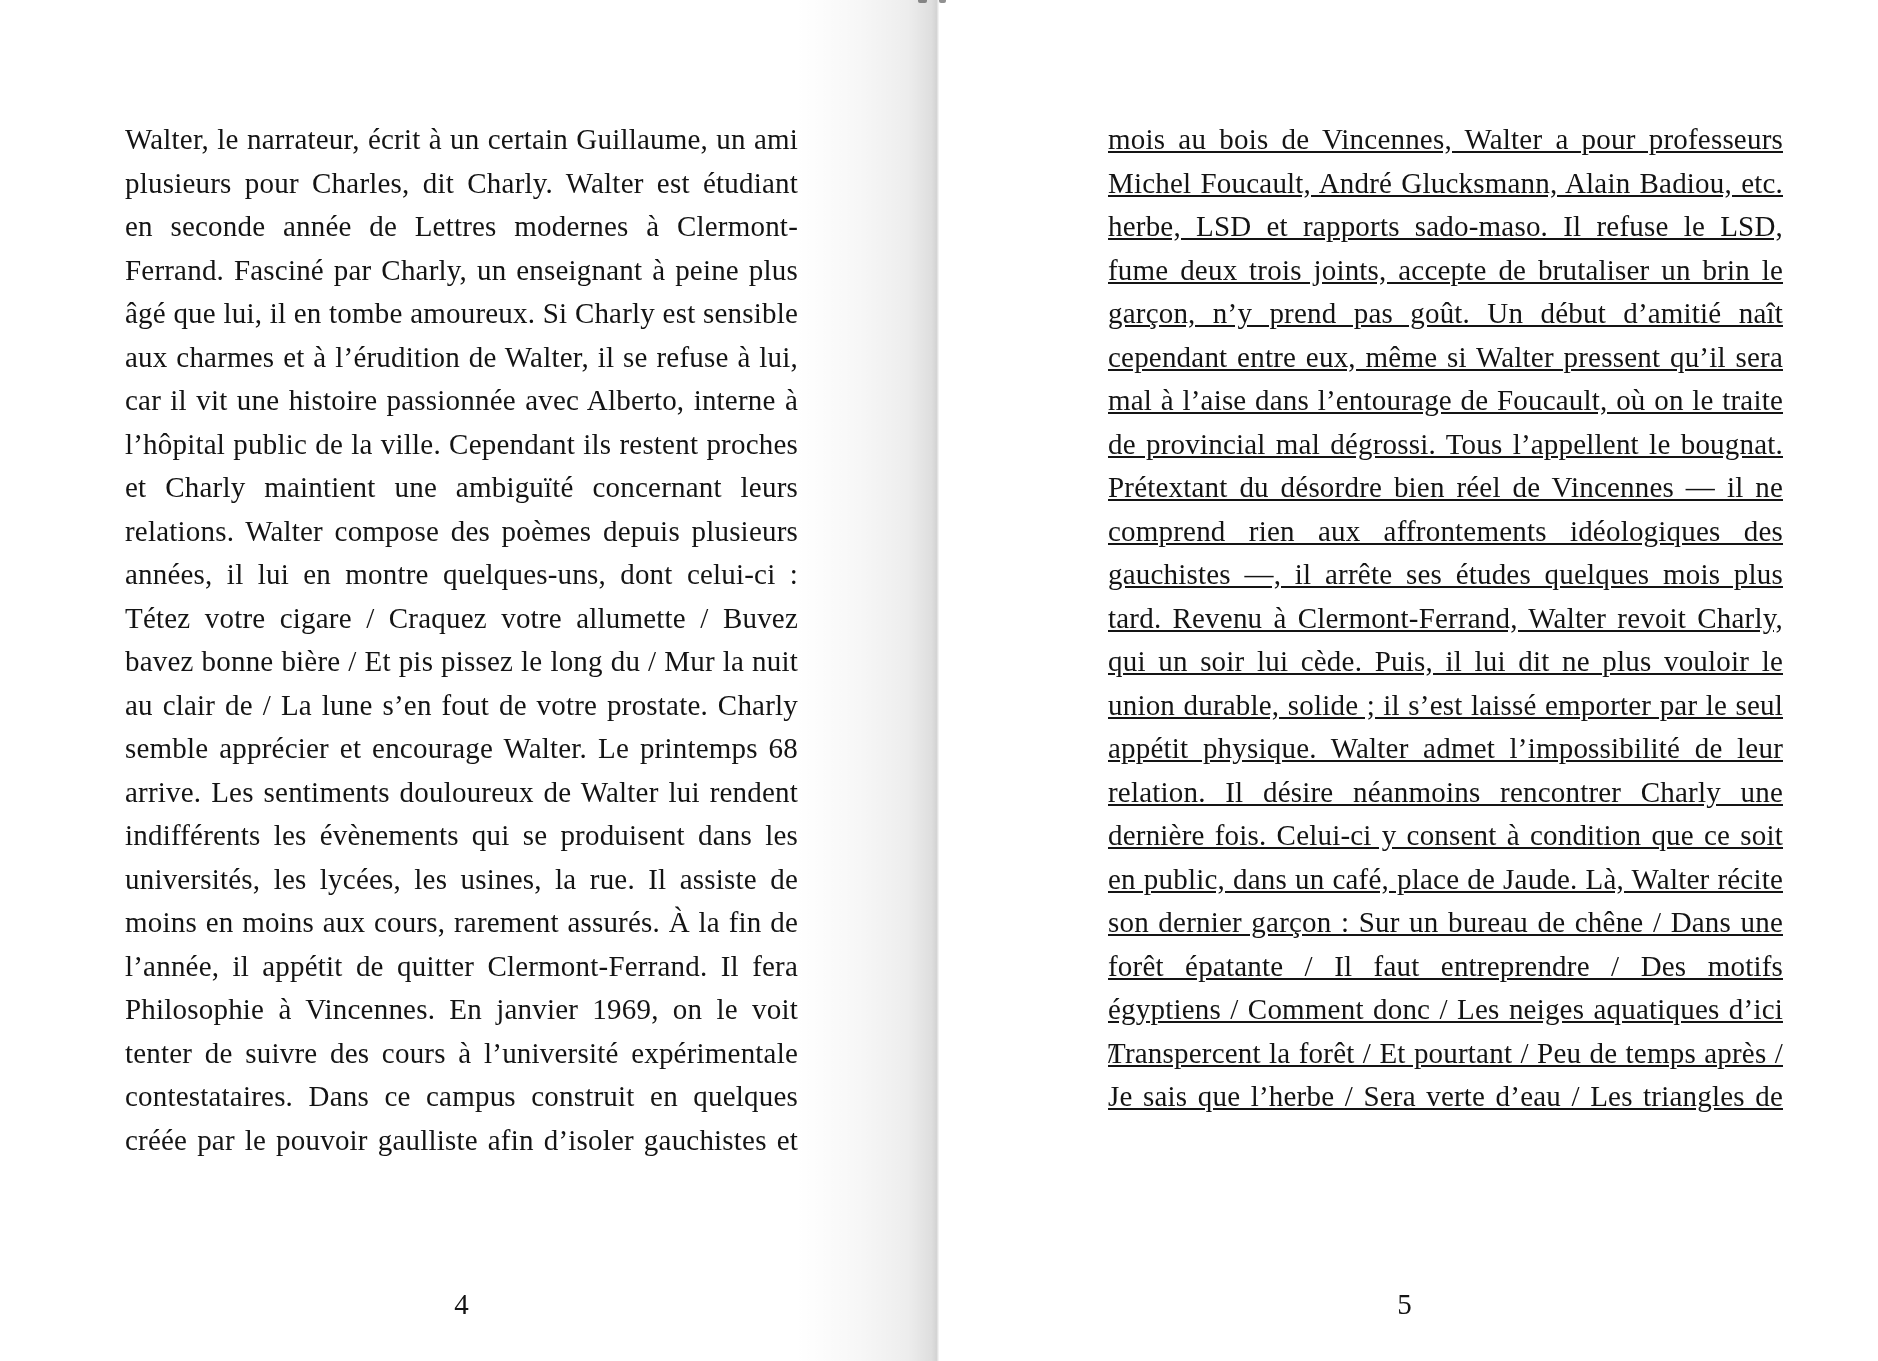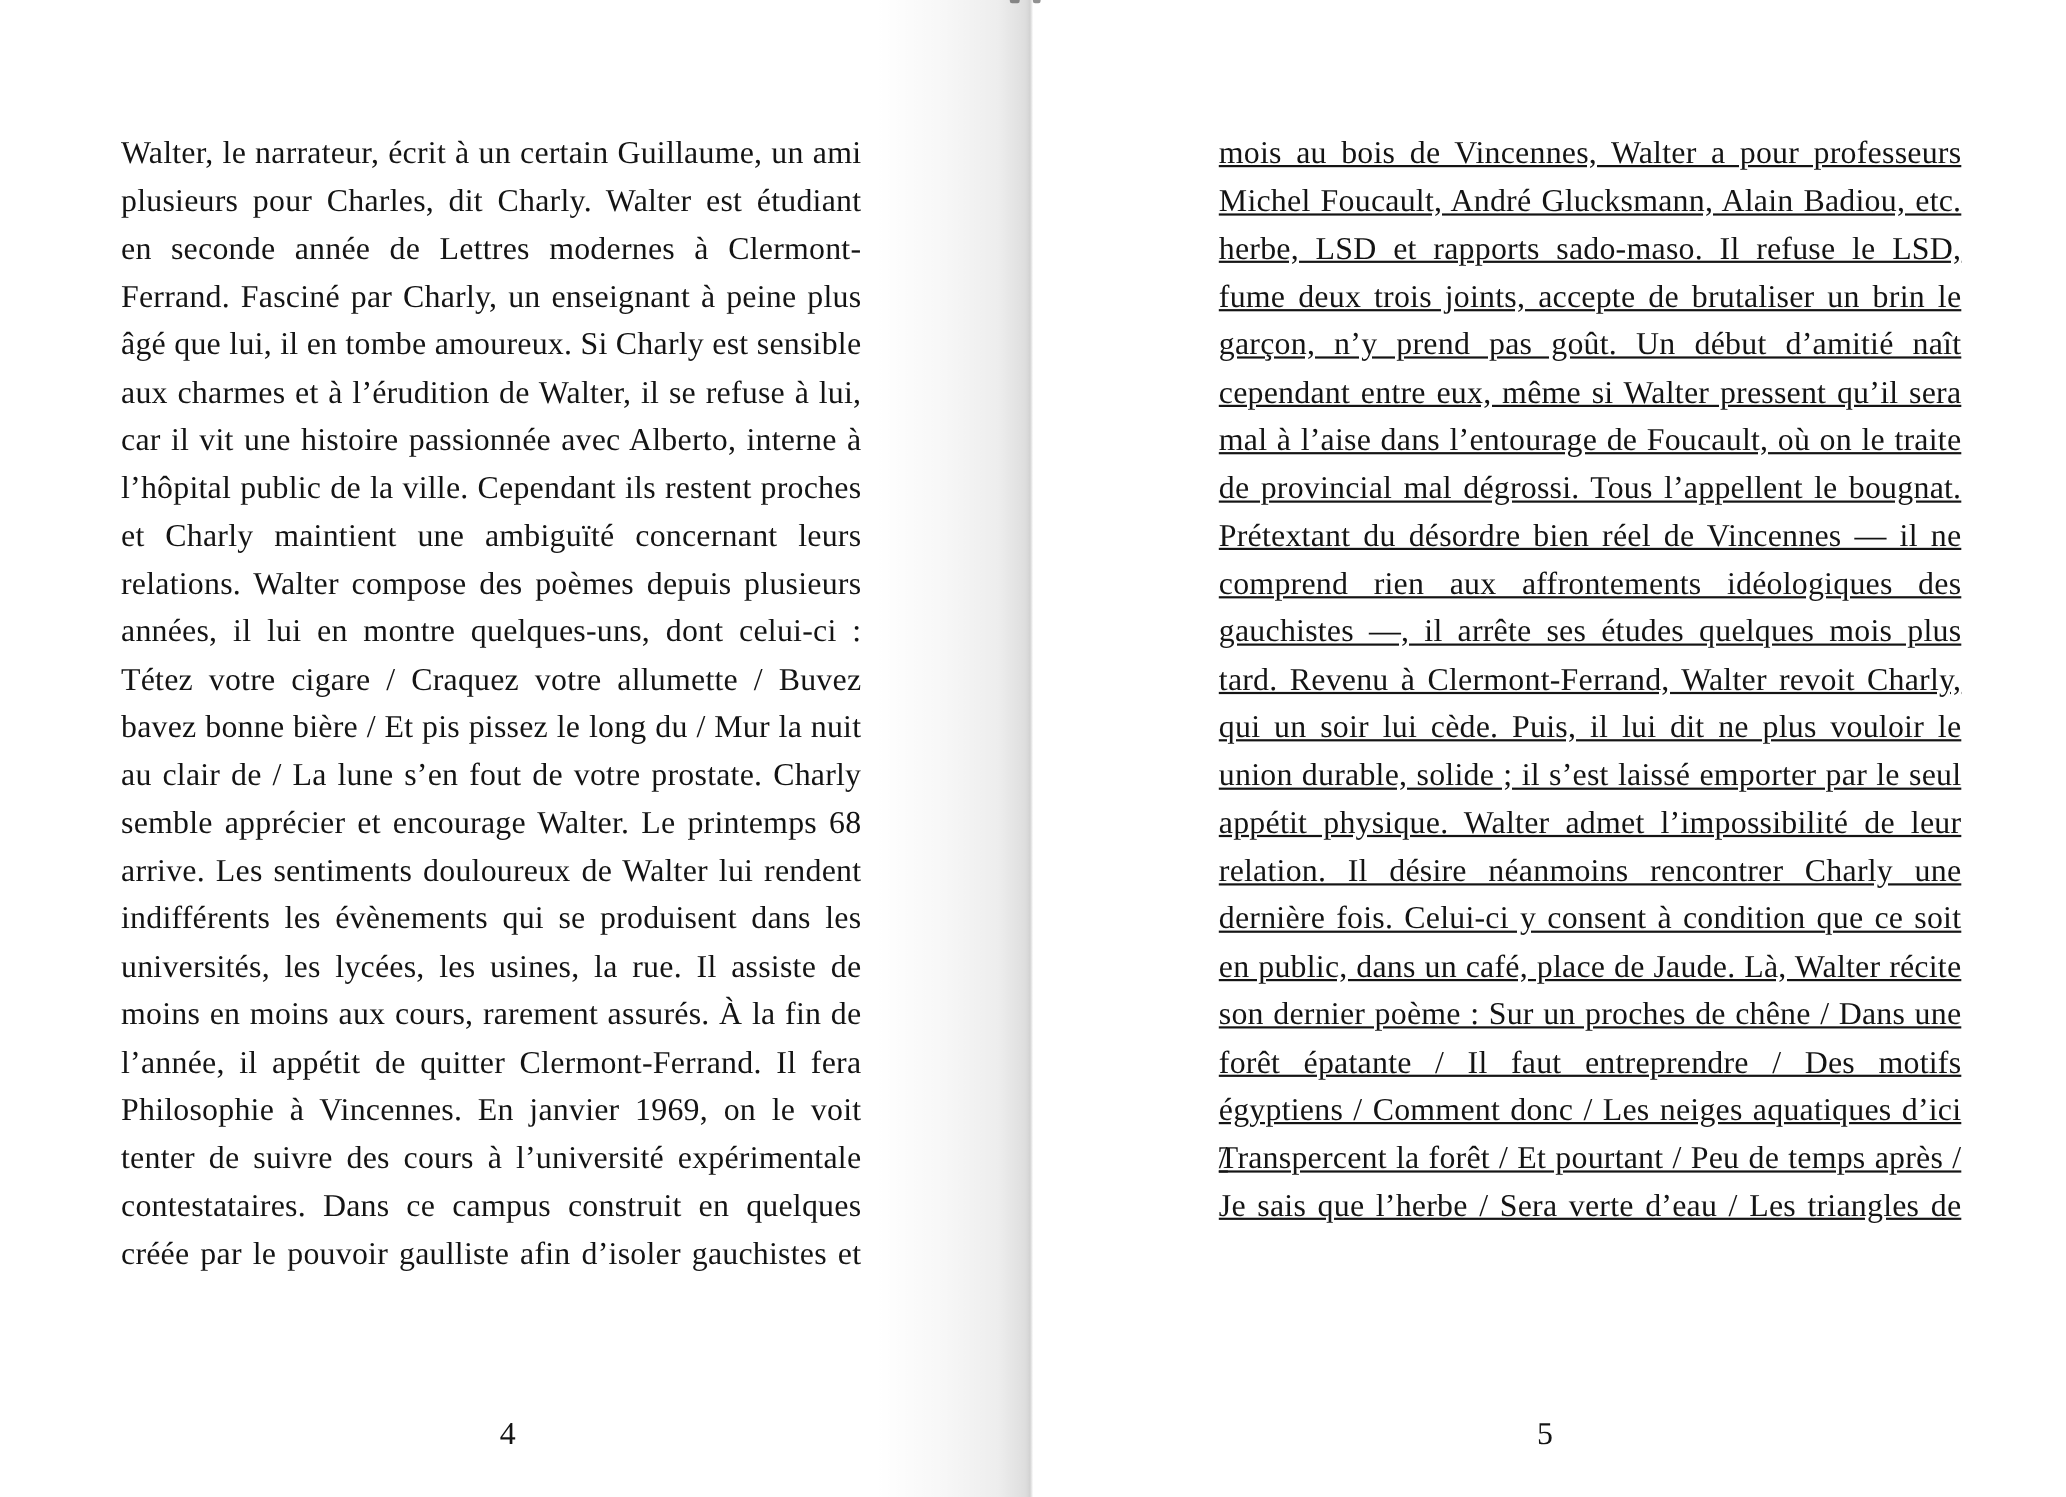--- a/index.html
+++ b/index.html
@@ -54,21 +54,21 @@
     background: rgba(55,55,55,0.55);
     border-radius: 0 0 2px 2px;
   }
   .edge-speck.a { left: 918px; top: 0; width: 9px; height: 3px; }
   .edge-speck.b { left: 939px; top: 0; width: 7px; height: 3px; }
 
   .text-block {
     position: absolute;
     top: 118px;
   }
-  .text-block.left  { left: 110px;  width: 673px; }
+  .text-block.left  { left: 125px;  width: 673px; }
   .text-block.right { left: 1108px; width: 675px; text-decoration: underline; }
 
   .text-block .line {
     font-size: 29px;
     line-height: 43.5px;
     height: 43.5px;
     text-align: justify;
     text-align-last: justify;
     letter-spacing: 0.2px;
   }
@@ -135,21 +135,21 @@
       <div class="line">Prétextant du désordre bien réel de Vincennes — il ne</div>
       <div class="line">comprend rien aux affrontements idéologiques des</div>
       <div class="line">gauchistes —, il arrête ses études quelques mois plus</div>
       <div class="line">tard. Revenu à Clermont-Ferrand, Walter revoit Charly,</div>
       <div class="line">qui un soir lui cède. Puis, il lui dit ne plus vouloir le</div>
       <div class="line">union durable, solide ; il s’est laissé emporter par le seul</div>
       <div class="line">appétit physique. Walter admet l’impossibilité de leur</div>
       <div class="line">relation. Il désire néanmoins rencontrer Charly une</div>
       <div class="line">dernière fois. Celui-ci y consent à condition que ce soit</div>
       <div class="line">en public, dans un café, place de Jaude. Là, Walter récite</div>
-      <div class="line">son dernier poème : Sur un proches de chêne / Dans une</div>
+      <div class="line">son dernier garçon : Sur un bureau de chêne / Dans une</div>
       <div class="line">forêt épatante / Il faut entreprendre / Des motifs</div>
       <div class="line">égyptiens / Comment donc / Les neiges aquatiques d’ici /</div>
       <div class="line">Transpercent la forêt / Et pourtant / Peu de temps après /</div>
       <div class="line">Je sais que l’herbe / Sera verte d’eau / Les triangles de</div>
     </div>
 
   <div class="page-number left">4</div>
 
   <div class="page-number right">5</div>
 

